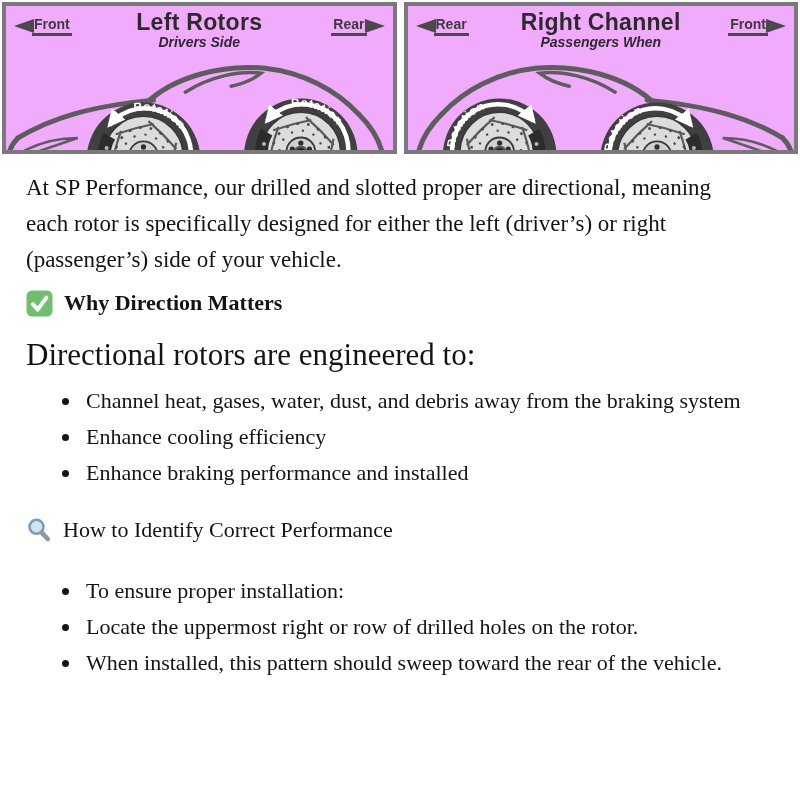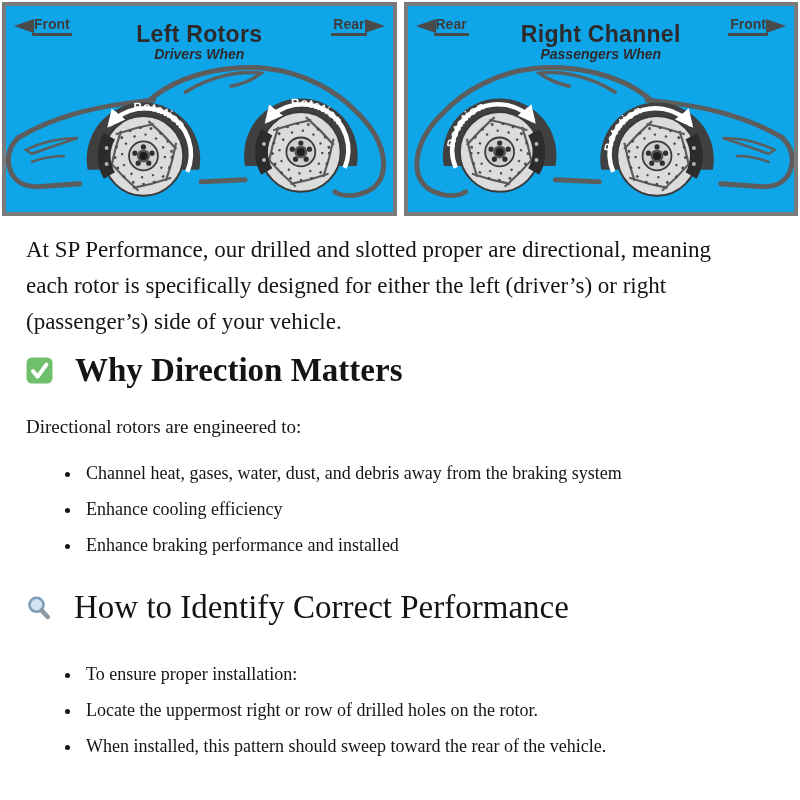--- a/index.html
+++ b/index.html
@@ -2,65 +2,65 @@
 <html><head>
 <meta charset="utf-8">
 <style>
   html,body{margin:0;padding:0;}
   body{width:800px;height:800px;overflow:hidden;background:#ffffff;
        font-family:"Liberation Serif", serif;color:#141414;}
   .page{width:800px;height:800px;position:relative;}
 
   
   .diagram-row{display:flex;gap:7px;padding:2px 2px 0 2px;box-sizing:border-box;}
-  .panel{flex:1;border:4px solid #7a7a7a;height:214px;box-sizing:border-box;
-         position:relative;background:#0ea5e9;overflow:hidden;}
+  .panel{flex:1;border:4px solid #7a7a7a;height:152px;box-sizing:border-box;
+         position:relative;background:#f0abfc;overflow:hidden;}
   .panel-header{position:relative;height:50px;}
-  .title-block{position:absolute;left:0;right:0;top:16px;text-align:center;
+  .title-block{position:absolute;left:0;right:0;top:4px;text-align:center;
                font-family:"Liberation Sans", sans-serif;color:#2e2a2b;}
   .panel-title{font-size:23px;font-weight:bold;line-height:24px;letter-spacing:.3px;}
   .panel-sub{font-size:14px;font-weight:bold;font-style:italic;line-height:16px;}
   .dir{position:absolute;top:10px;display:flex;align-items:center;
        font-family:"Liberation Sans", sans-serif;font-weight:bold;font-size:14px;color:#3f3b3c;}
   .dir.left{left:8px;}  .dir.right{right:8px;}
   .dir .txt{border-bottom:3px solid #4a4a4a;padding:0 2px 1px 2px;}
   .tri{width:0;height:0;border-top:7px solid transparent;border-bottom:7px solid transparent;}
   .tri.l{border-right:20px solid #4a4a4a;margin-right:-2px;}
   .tri.r{border-left:20px solid #4a4a4a;margin-left:-2px;}
   .car-svg{display:block;width:100%;height:156px;}
 
   
   .content{padding:16px 30px 0 26px;}
   .intro{font-size:23px;line-height:36px;max-width:710px;margin:0 0 12px 0;}
-  .sec-head{display:flex;align-items:center;gap:22px;font-size:33px;margin:0 0 20px 0;
+  .sec-head{display:flex;gap:11px;font-size:22px;margin:0 0 20px 0;
             font-family:"Liberation Serif", serif;}
   .sec-head.bold{font-weight:bold;}
   .sec-head .ico{flex:0 0 auto;display:inline-flex;}
-  .lead{font-size:19px;line-height:36px;margin:16px 0 10px 0;}
+  .lead{font-size:31px;line-height:36px;margin:16px 0 10px 0;}
   ul.blist{margin:0 0 16px 0;padding-left:56px;max-width:660px;
-           font-size:18px;line-height:36px;}
+           font-size:22px;line-height:36px;}
   ul.blist li{padding-left:4px;}
   .gap-lg{height:10px;}
 </style>
 </head>
 <body>
 
 <div class="page">
 
   <div class="diagram-row">
 
     <div class="panel">
       <div class="panel-header">
         <div class="dir left">
           <span class="tri l"></span>
           <span class="txt">Front</span>
         </div>
         <div class="title-block">
           <div class="panel-title">Left Rotors</div>
-          <div class="panel-sub">Drivers When</div>
+          <div class="panel-sub">Drivers Side</div>
         </div>
         <div class="dir right">
           <span class="txt">Rear</span>
           <span class="tri r"></span>
         </div>
       </div>
 
       <svg class="car-svg" viewBox="0 0 388 156">
         <defs>
           <marker id="ah" markerWidth="4.4" markerHeight="4.4" refX="3.2" refY="2" orient="auto" markerUnits="strokeWidth">

